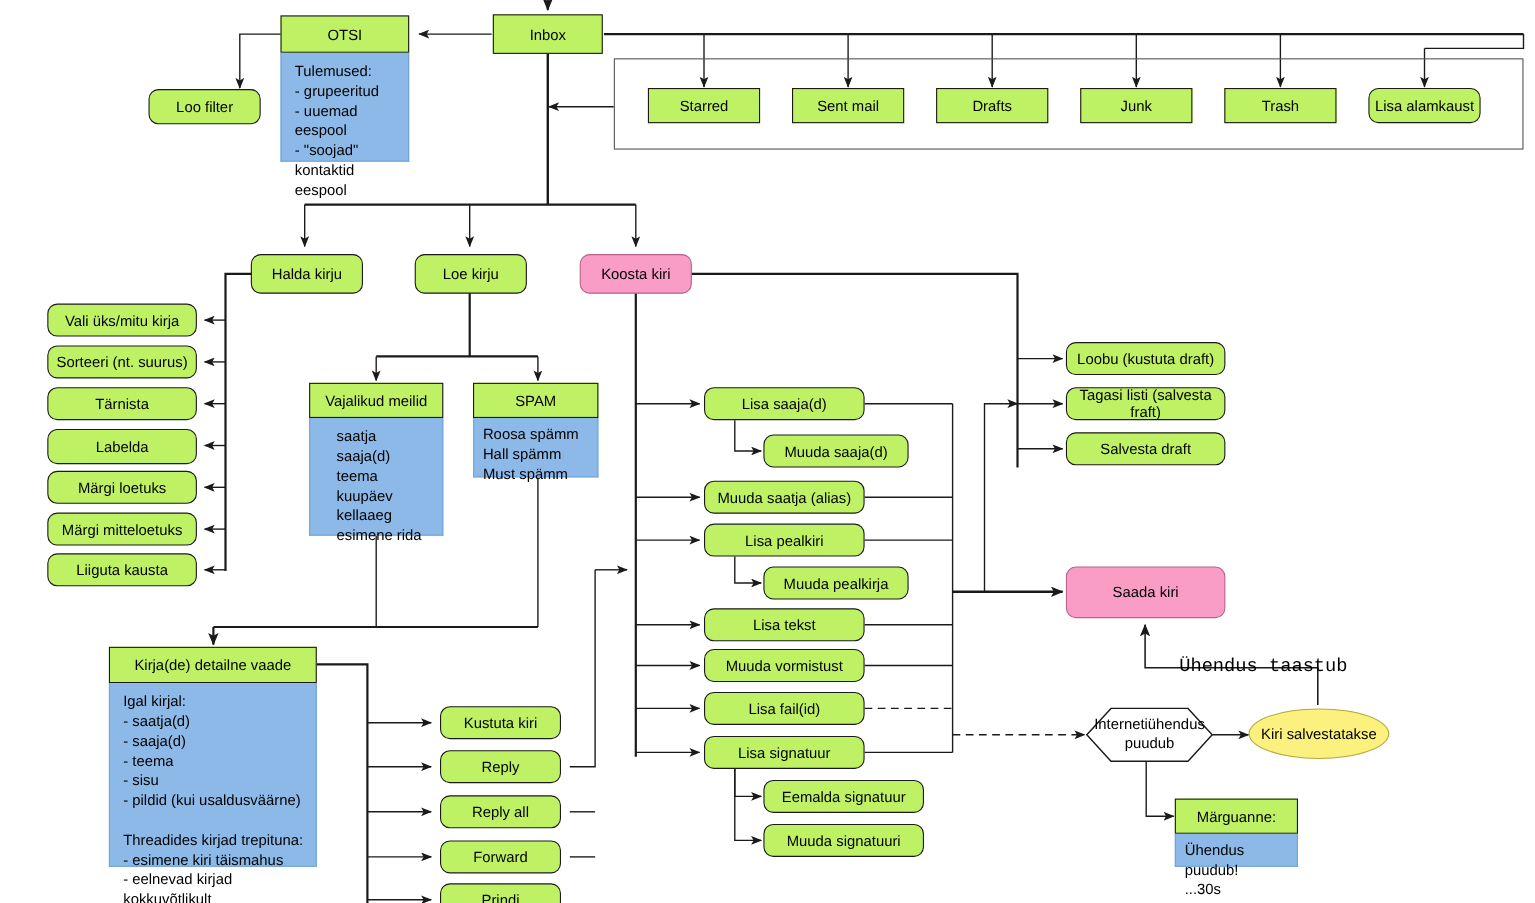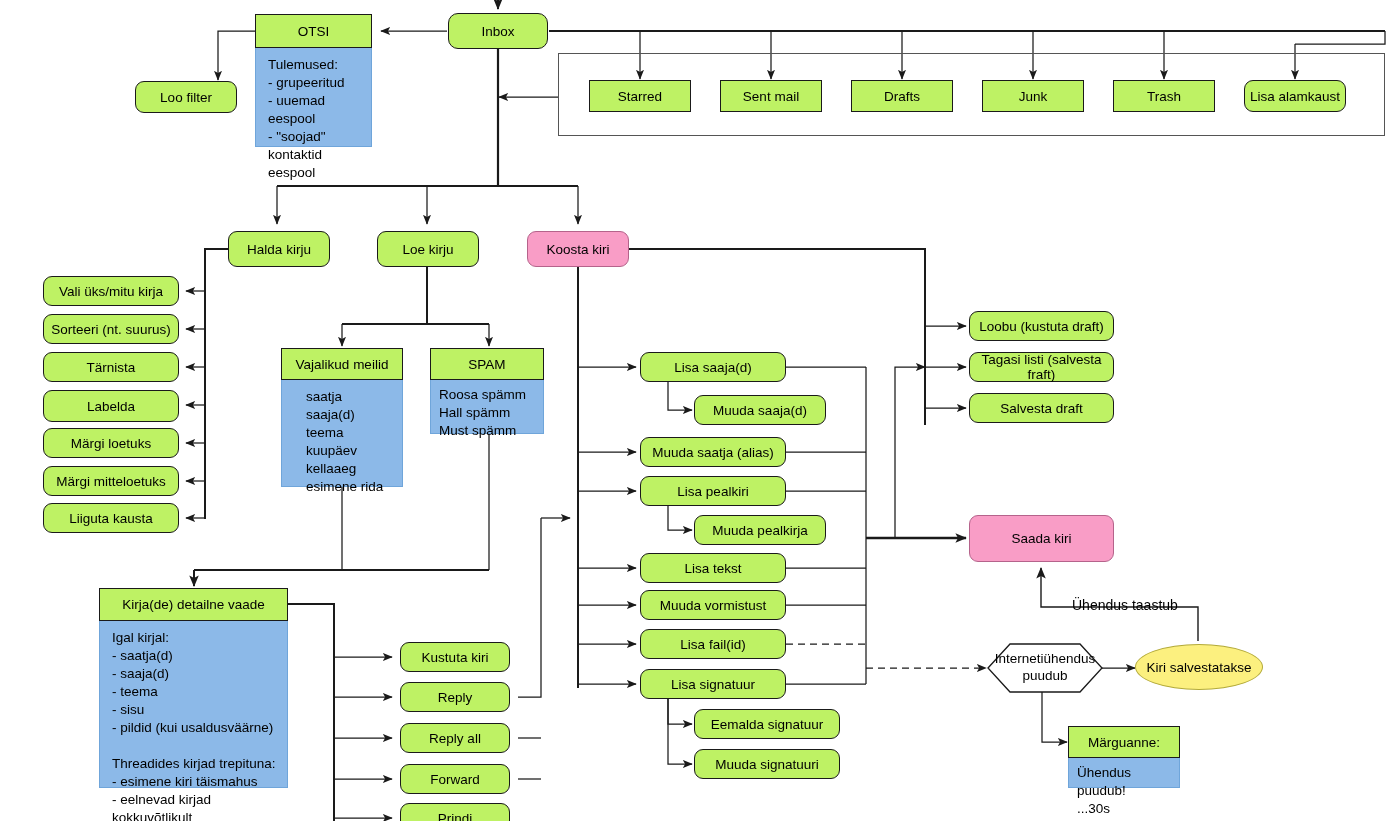--- a/index.html
+++ b/index.html
@@ -11,21 +11,21 @@
   .node.rounded{border-radius:9px;}
   .node.sq{border-radius:0;}
   .note{position:absolute;box-sizing:border-box;background:#8cb9e8;border:1.3px solid #6fa5da;
         border-top:none;font-size:13.5px;color:#000;padding:8px 10px 8px 12px;line-height:1.33;
         white-space:pre-line;text-align:left;}
   .group-box{position:absolute;box-sizing:border-box;border:1.3px solid #555;background:transparent;}
   .pink{background:#f99dc6;border-color:#b5638b;}
   .yellow{background:#fcf07f;border-color:#b3aa3a;border-radius:50%;}
   .hexlabel{position:absolute;display:flex;align-items:center;justify-content:center;text-align:center;
             font-size:13.5px;line-height:1.25;color:#000;}
-  .edge-label{position:absolute;font-size:14px;color:#000;white-space:nowrap;}
+  .edge-label{position:absolute;font-size:17px;color:#000;white-space:nowrap;font-family:Liberation Mono, monospace;}
 </style>
 </head>
 <body>
 
 <div id="stage">
 
   <svg class="edges" viewBox="0 0 1395 821">
     <defs>
       <marker id="ar" markerWidth="10" markerHeight="8" refX="9.2" refY="4" orient="auto" markerUnits="userSpaceOnUse">
         <path d="M0,0 L10,4 L0,8 L2.3,4 z" fill="#1a1a1a"></path>
@@ -126,21 +126,21 @@
       <path d="M866,668 L986,668" stroke-dasharray="7 5" marker-end="url(#ar)"></path>
 
       <path d="M1102,668 L1135,668" marker-end="url(#ar)"></path>
 
       <path d="M1042,691 L1042,742 L1067,742" marker-end="url(#ar)"></path>
 
       <path d="M1198,641 L1198,607 L1041,607 L1041,568" marker-end="url(#arT)" stroke-width="1.4"></path>
     </g>
   </svg>
 
-  <div class="node sq" style="left:448px;top:13px;width:100px;height:36px;border-radius:10px;">
+  <div class="node sq" style="left:448px;top:13px;width:100px;height:36px;">
     <span>Inbox</span>
   </div>
 
   <div class="node sq" style="left:255px;top:14px;width:117px;height:34px;">
     <span>OTSI</span>
   </div>
   <div class="note" style="left:255px;top:48px;width:117px;height:99px;">Tulemused:
 - grupeeritud
 - uuemad eespool
 - "soojad" kontaktid eespool</div>

